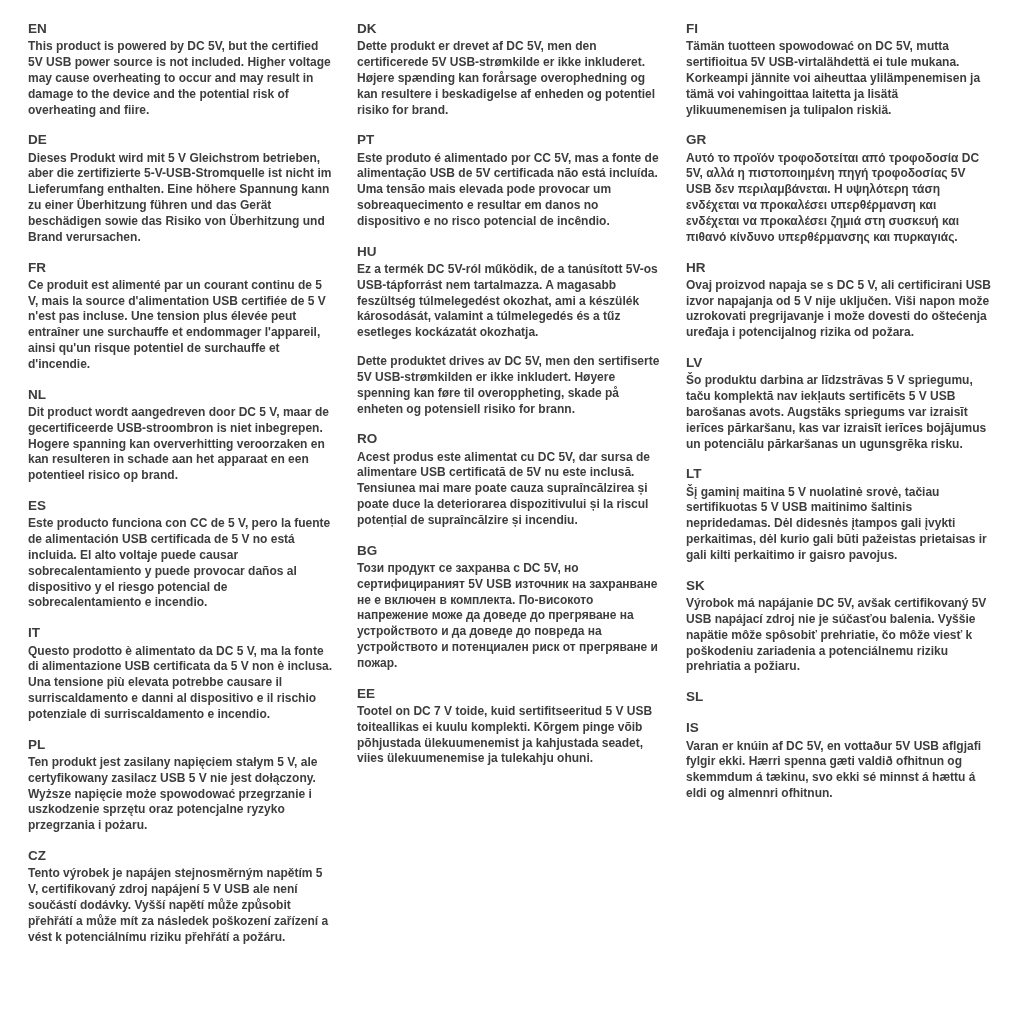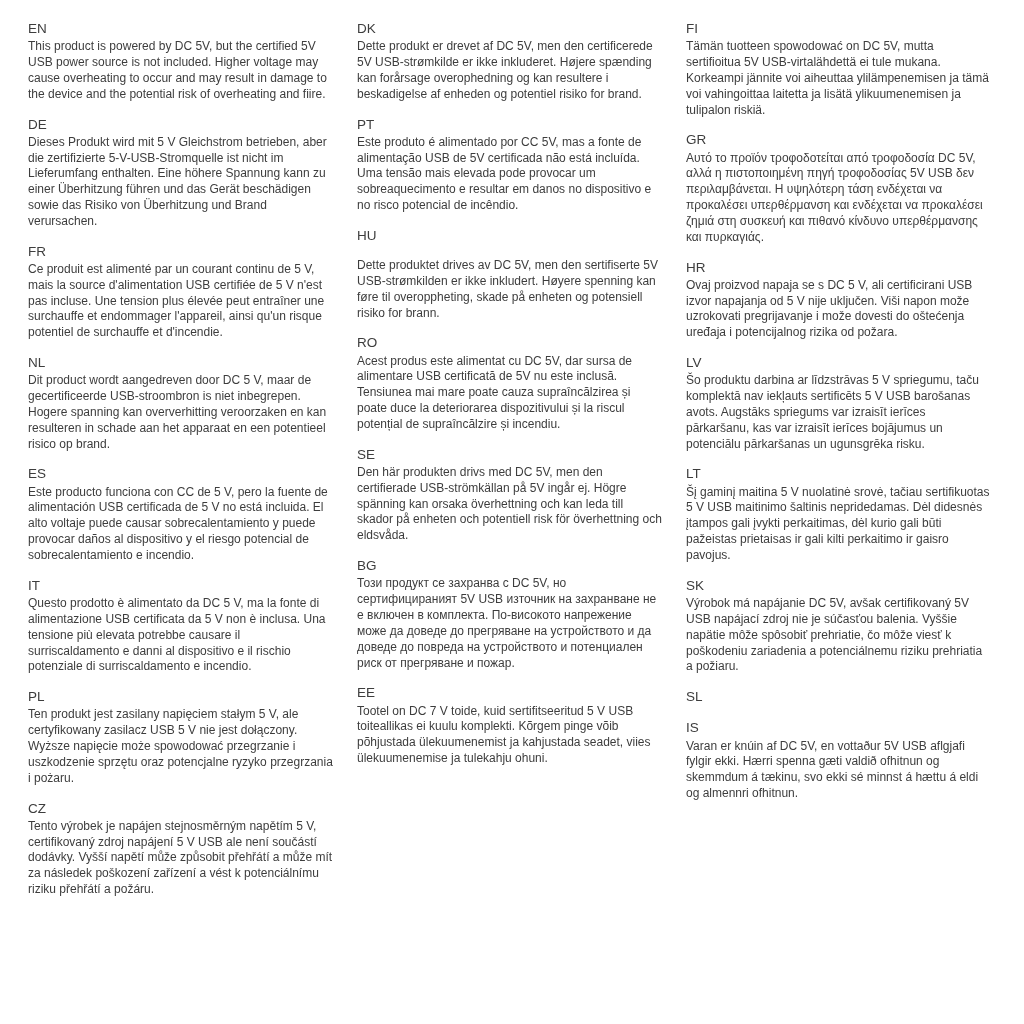--- a/index.html
+++ b/index.html
@@ -11,20 +11,21 @@
   .page {
     display: flex;
     gap: 24px;
     padding: 20px 28px 10px 28px;
     width: 1024px;
     height: 1024px;
   }
   .col {
     flex: 0 0 305px;
     width: 305px;
+    font-weight: bold;
   }
   .section {
     margin-bottom: 13px;
   }
   .lang-code {
     font-size: 13.5px;
     line-height: 1.35;
     margin-bottom: 1px;
     color: #3d3d3d;
   }
@@ -79,31 +80,28 @@
     <div class="section">
       <div class="lang-code">DK</div>
       <div class="lang-text">Dette produkt er drevet af DC 5V, men den certificerede 5V USB-strømkilde er ikke inkluderet. Højere spænding kan forårsage overophedning og kan resultere i beskadigelse af enheden og potentiel risiko for brand.</div>
     </div>
     <div class="section">
       <div class="lang-code">PT</div>
       <div class="lang-text">Este produto é alimentado por CC 5V, mas a fonte de alimentação USB de 5V certificada não está incluída. Uma tensão mais elevada pode provocar um sobreaquecimento e resultar em danos no dispositivo e no risco potencial de incêndio.</div>
     </div>
     <div class="section">
       <div class="lang-code">HU</div>
+      <div class="lang-text">Ez a termék DC 5V-ról működik, de a tanúsított 5V-os USB-tápforrást nem tartalmazza. A magasabb feszültség túlmelegedést okozhat, ami a készülék károsodását, valamint a túlmelegedés és a tűz esetleges kockázatát okozhatja.</div>
     </div>
     <div class="section">
       <div class="lang-text">Dette produktet drives av DC 5V, men den sertifiserte 5V USB-strømkilden er ikke inkludert. Høyere spenning kan føre til overoppheting, skade på enheten og potensiell risiko for brann.</div>
     </div>
     <div class="section">
       <div class="lang-code">RO</div>
       <div class="lang-text">Acest produs este alimentat cu DC 5V, dar sursa de alimentare USB certificată de 5V nu este inclusă. Tensiunea mai mare poate cauza supraîncălzirea și poate duce la deteriorarea dispozitivului și la riscul potențial de supraîncălzire și incendiu.</div>
-    </div>
-    <div class="section">
-      <div class="lang-code">SE</div>
-      <div class="lang-text">Den här produkten drivs med DC 5V, men den certifierade USB-strömkällan på 5V ingår ej. Högre spänning kan orsaka överhettning och kan leda till skador på enheten och potentiell risk för överhettning och eldsvåda.</div>
     </div>
     <div class="section">
       <div class="lang-code">BG</div>
       <div class="lang-text">Този продукт се захранва с DC 5V, но сертифицираният 5V USB източник на захранване не е включен в комплекта. По-високото напрежение може да доведе до прегряване на устройството и да доведе до повреда на устройството и потенциален риск от прегряване и пожар.</div>
     </div>
     <div class="section">
       <div class="lang-code">EE</div>
       <div class="lang-text">Tootel on DC 7 V toide, kuid sertifitseeritud 5 V USB toiteallikas ei kuulu komplekti. Kõrgem pinge võib põhjustada ülekuumenemist ja kahjustada seadet, viies ülekuumenemise ja tulekahju ohuni.</div>
     </div>
   </div>

